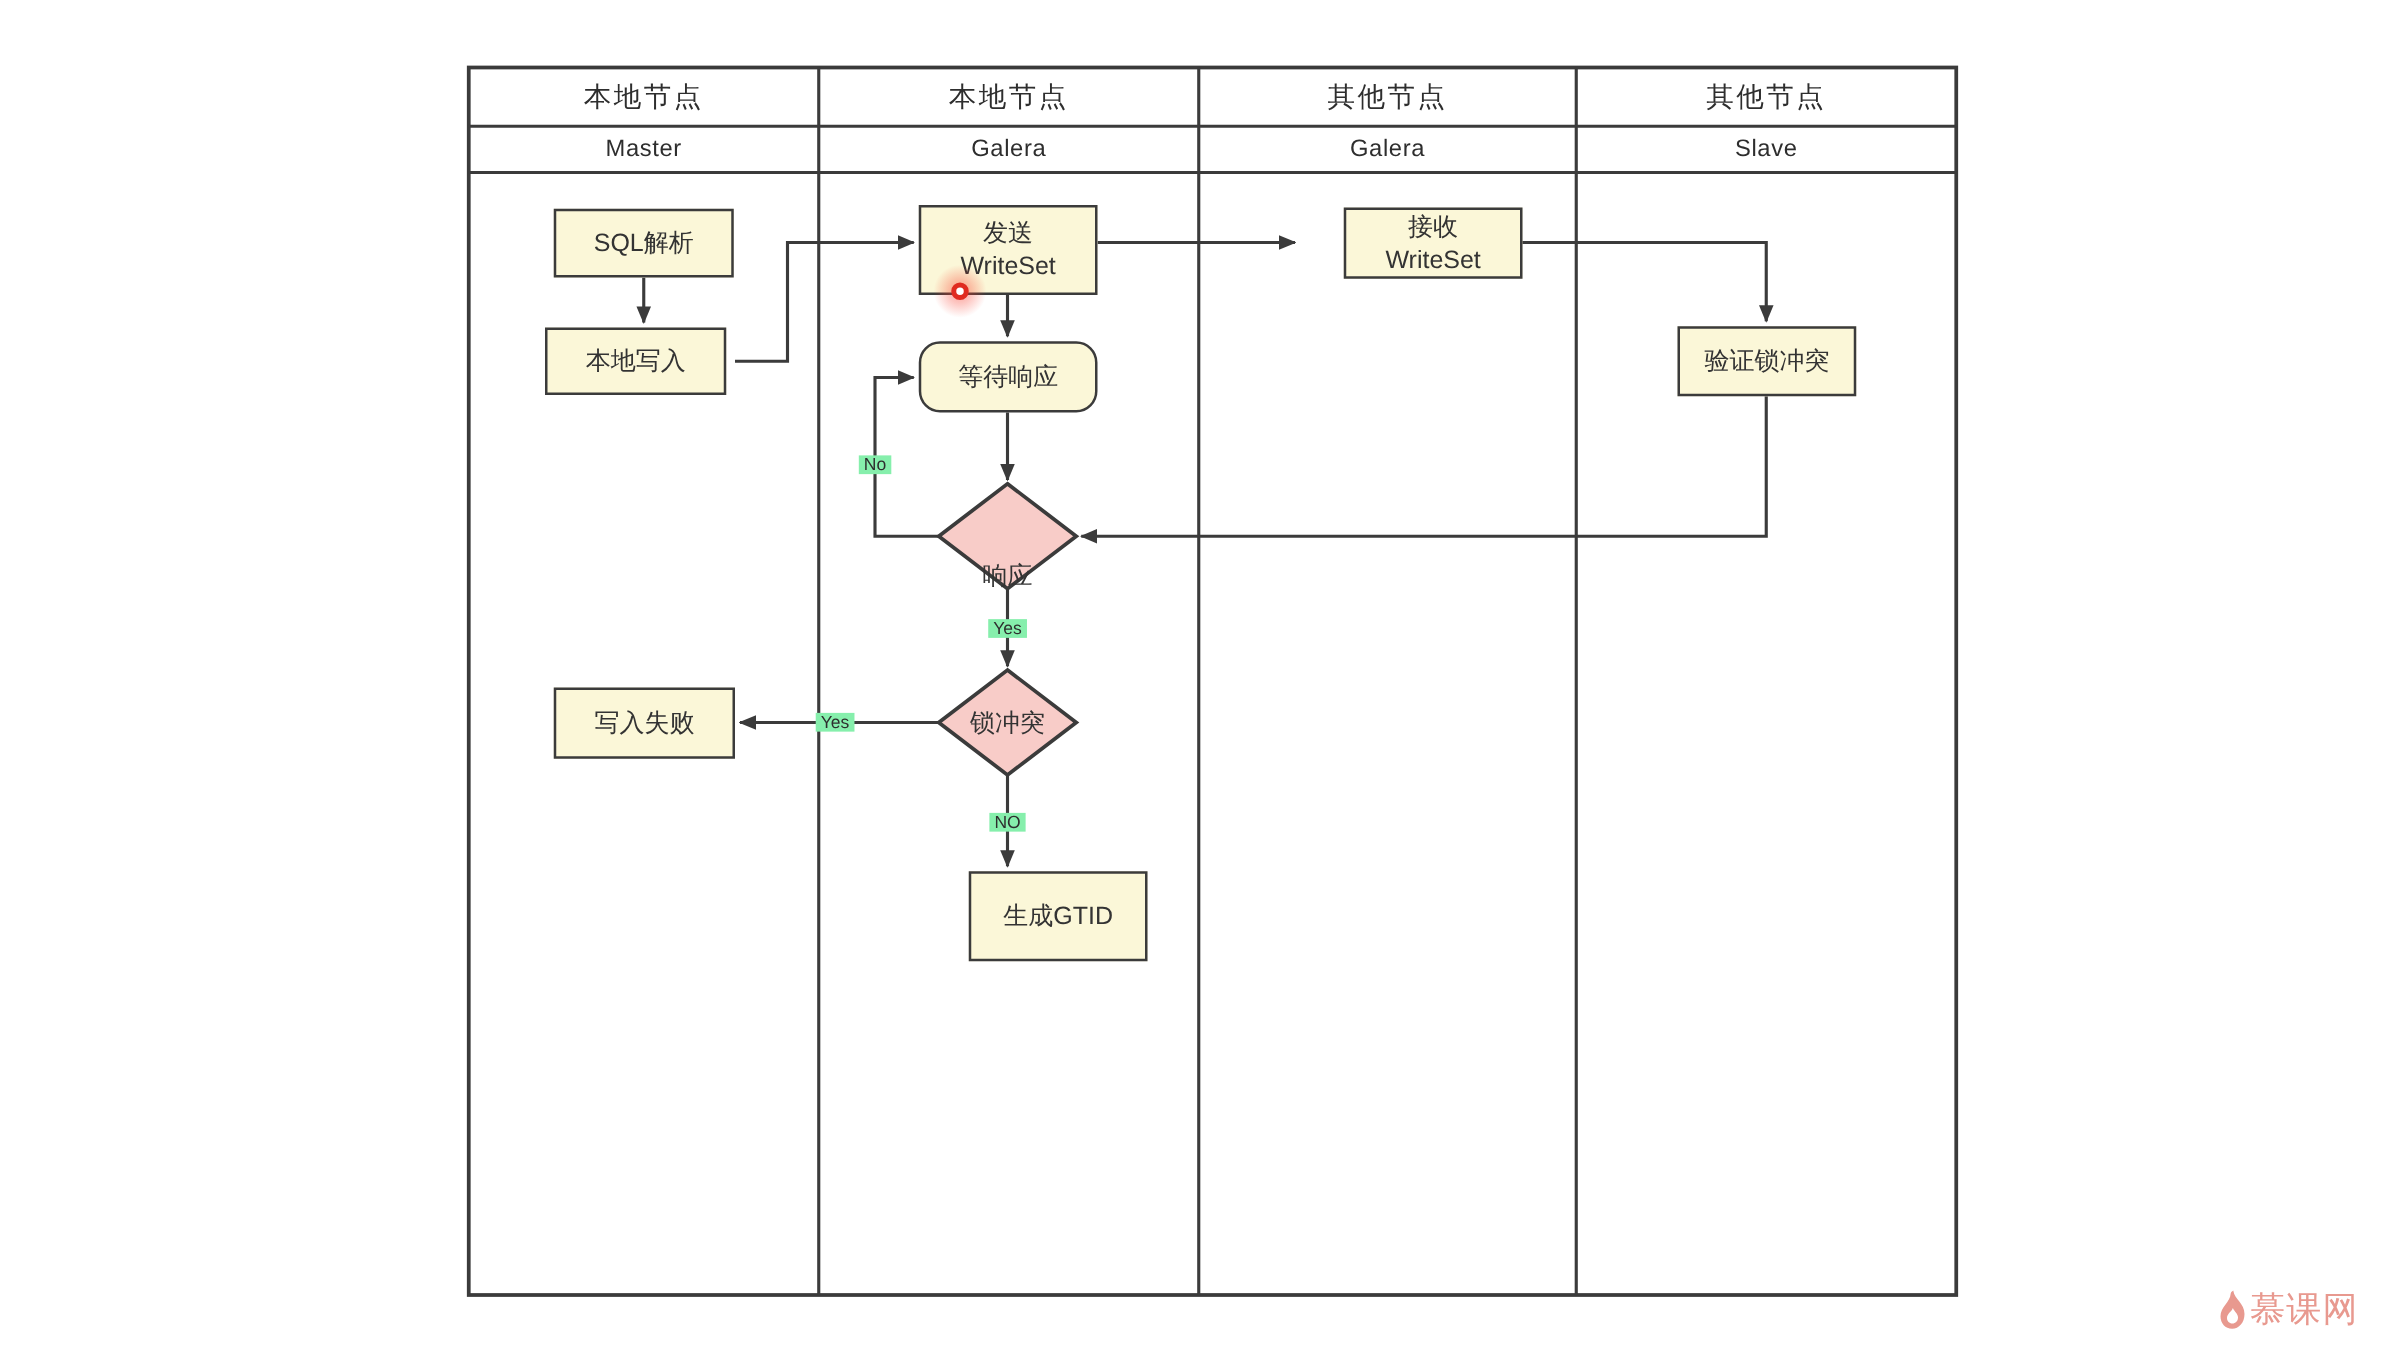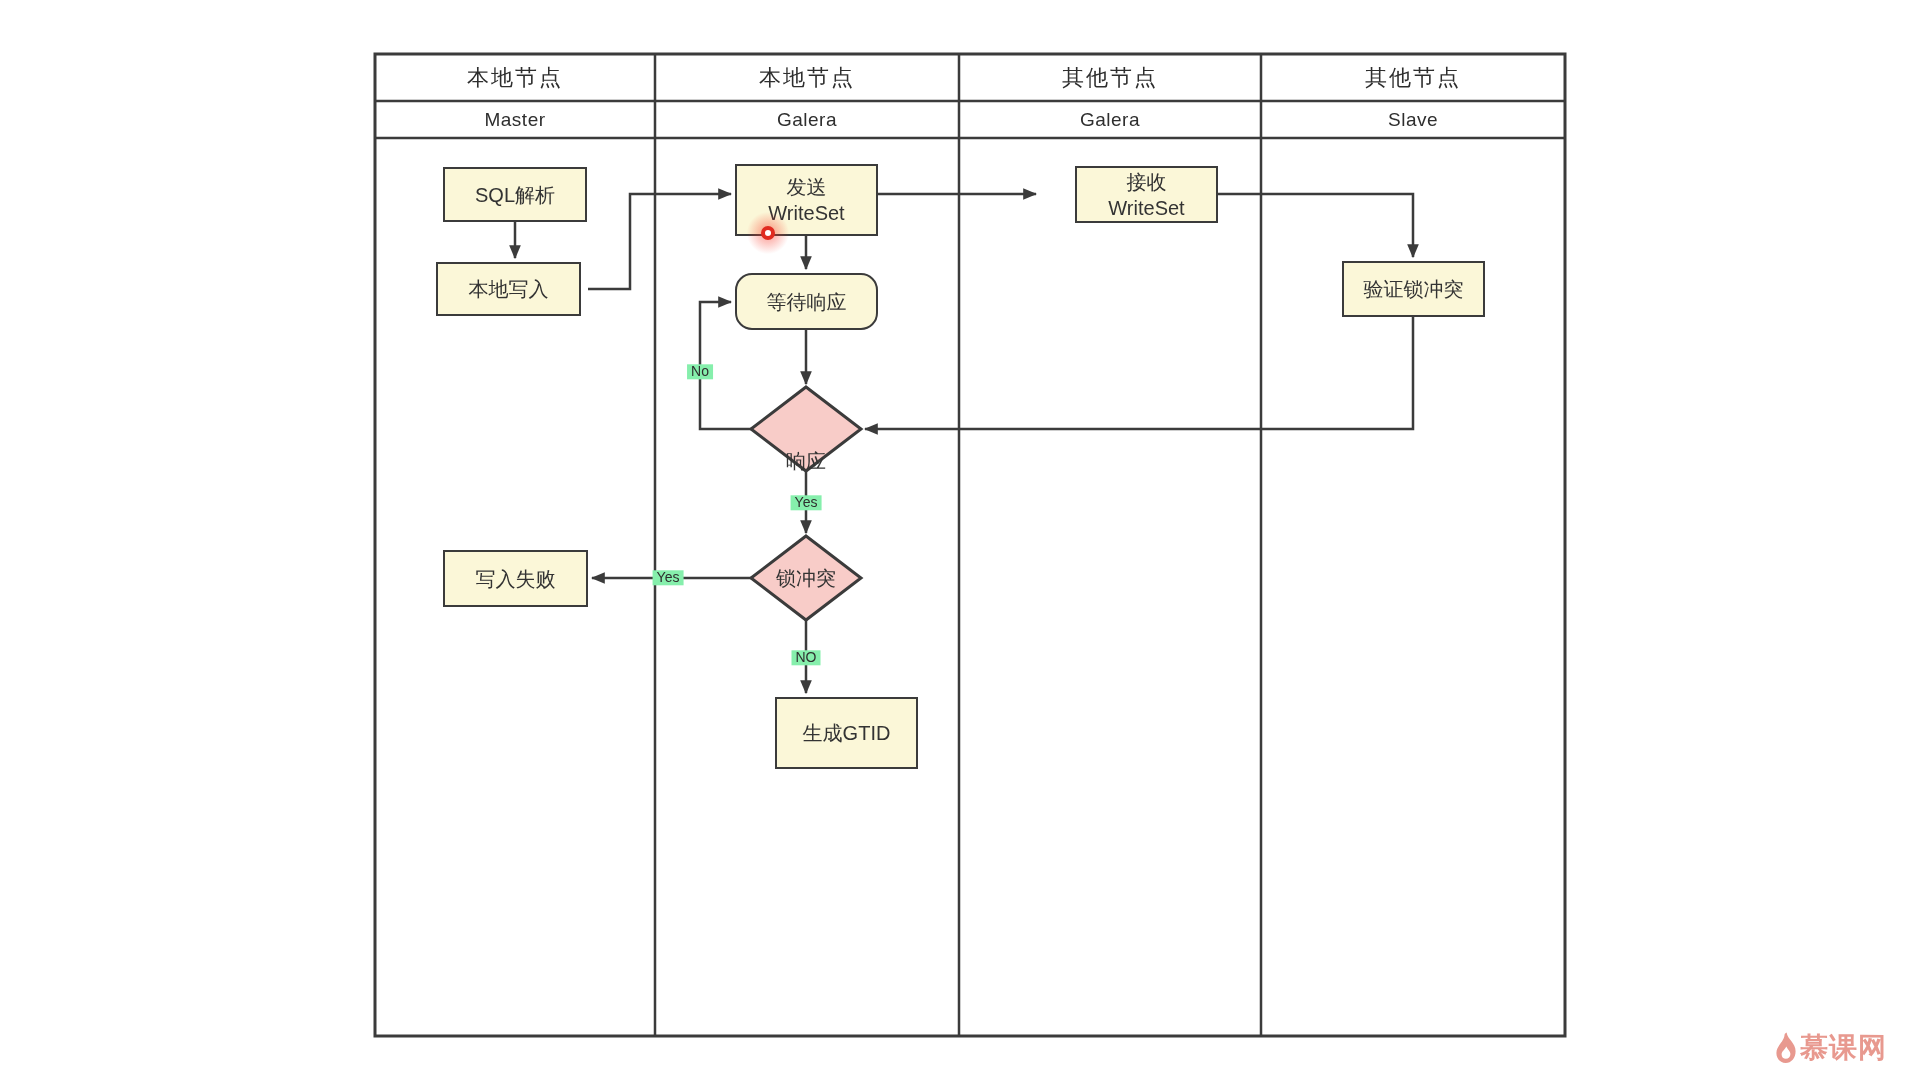--- a/index.html
+++ b/index.html
@@ -54,21 +54,21 @@
 
   .cursor{position:absolute;left:768px;top:233px;transform:translate(-50%,-50%);
           width:44px;height:44px;border-radius:50%;
           background:radial-gradient(circle, rgba(248,56,40,0.50) 0%, rgba(248,56,40,0.28) 32%, rgba(248,56,40,0) 68%);
           display:flex;align-items:center;justify-content:center;}
   .cursor-ring{width:14px;height:14px;border-radius:50%;border:4px solid var(--cursor-red);background:#fff;}
 
   .watermark{position:absolute;left:1774px;top:1031px;display:flex;align-items:center;gap:2px;
              color:var(--watermark);}
   .watermark .flame{width:24px;height:34px;flex:none;}
-  .watermark .wm-text{font-size:28px;font-weight:bold;letter-spacing:1px;line-height:1;}
+  .watermark .wm-text{font-size:28px;font-weight:normal;letter-spacing:1px;line-height:1;}
 </style>
 </head>
 <body>
 
 <div class="canvas">
 
   <svg class="layer" width="1920" height="1080" viewBox="0 0 1920 1080">
     <defs>
       <marker id="arrowhead" viewBox="0 0 12 10" refX="11" refY="5" markerWidth="14" markerHeight="12" orient="auto" markerUnits="userSpaceOnUse">
         <path d="M0,0 L12,5 L0,10 Z" fill="var(--line, #3B3B3B)"></path>

